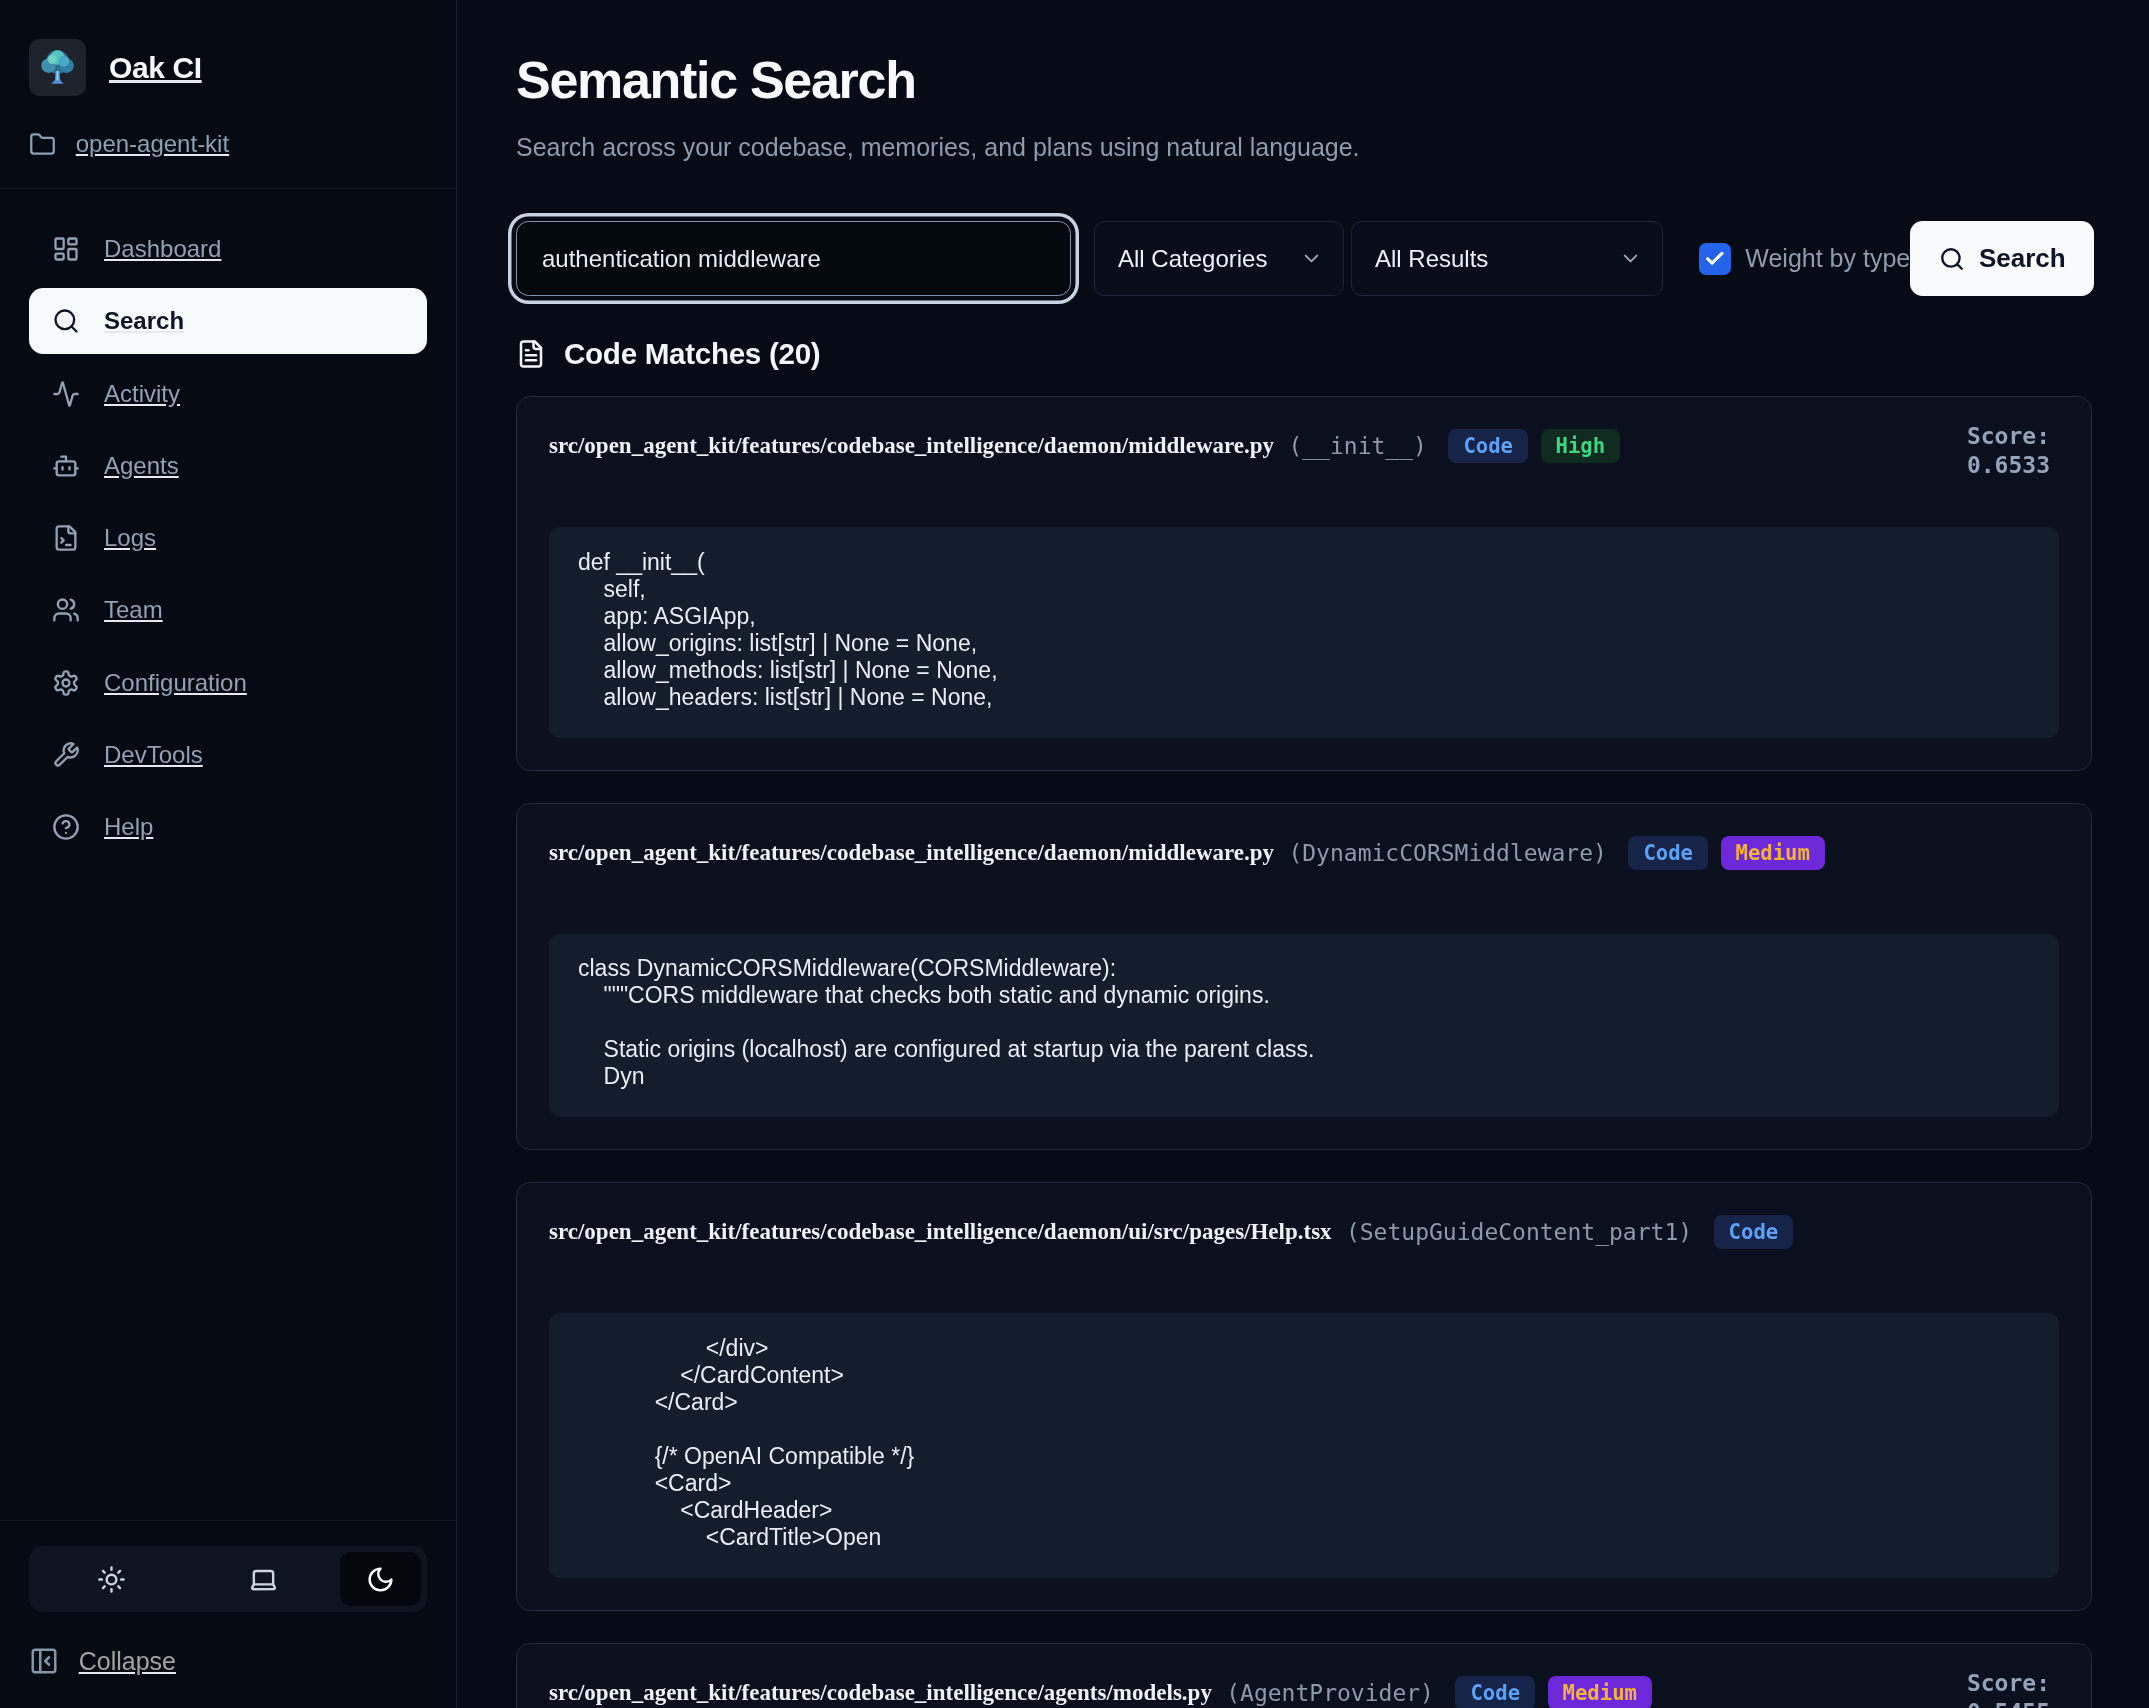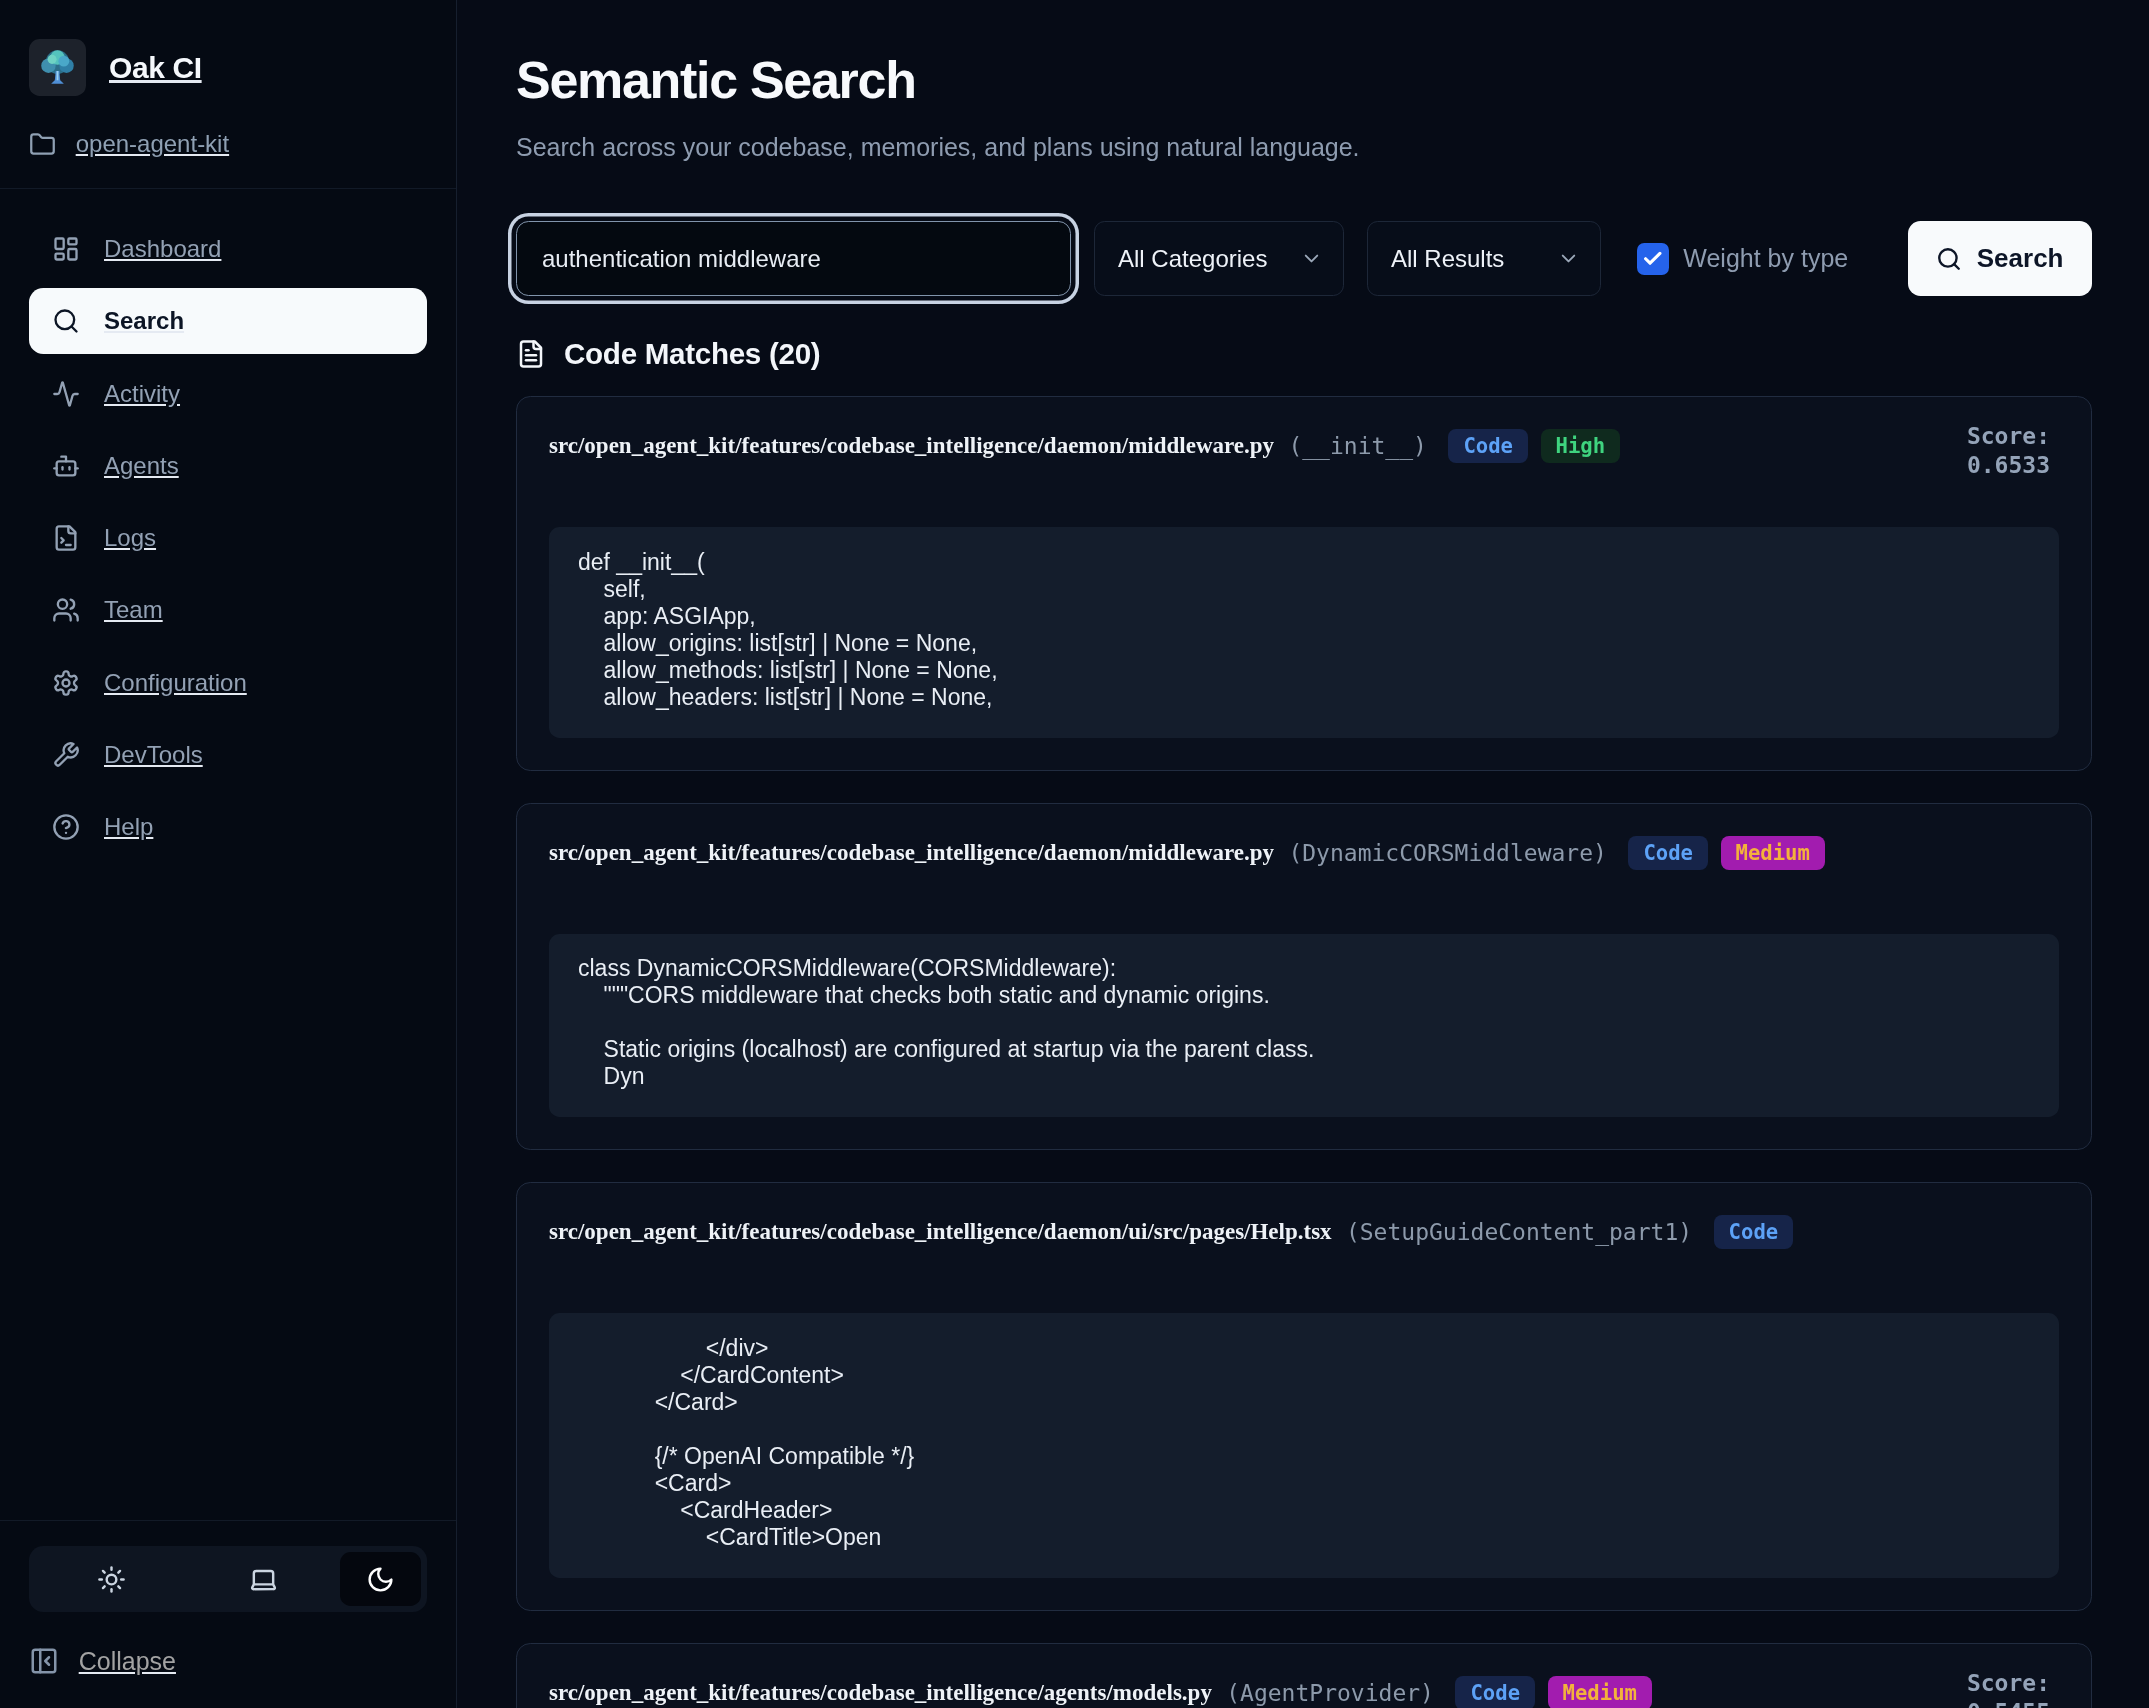--- a/index.html
+++ b/index.html
@@ -64,21 +64,21 @@
     outline:none;
   }
   .select {
     height:75px; border-radius:10.7px; background:#070d19;
     border:1.8px solid #1d2738; color:#eef2f8;
     display:flex; align-items:center; justify-content:space-between;
     padding:0 19.7px 0 23px; font-size:24px; cursor:pointer; flex:none;
   }
   .select svg { width:23px; height:23px; color:#9aa7b8; }
   .select.cat { width:250px; margin-left:23px; }
-  .select.res { width:234px; margin-left:23px; }
+  .select.res { width:312px; margin-left:7px; }
   .weight-row { display:flex; align-items:center; margin-left:36px; cursor:pointer; flex:none; }
   .checkbox {
     width:32px; height:32px; border-radius:7.2px; background:#2563eb;
     display:flex; align-items:center; justify-content:center; flex:none;
   }
   .checkbox svg { width:21.5px; height:21.5px; }
   .weight-label { margin-left:14.3px; font-size:25px; color:#8e9cb0; }
   .search-btn {
     margin-left:auto; flex:none;
     height:75px; width:184px; border:none; border-radius:12.5px;
@@ -104,21 +104,21 @@
   .symbol { font-family:"DejaVu Sans Mono", monospace; font-size:23px; color:#8d9aab; margin-left:14.3px; }
   .badge {
     display:inline-flex; align-items:center; height:34px;
     padding:0 15px; border-radius:8px;
     font-family:"DejaVu Sans Mono", monospace; font-size:20.6px; font-weight:700;
   }
   .badge.first { margin-left:21.5px; }
   .badge + .badge { margin-left:12.5px; }
   .badge-code   { background:#162449; color:#5da2f7; }
   .badge-high   { background:#0f2a1e; color:#3fd47f; }
-  .badge-medium { background:#a21caf; color:#f3b23c; }
+  .badge-medium { background:#6d28d9; color:#f3b23c; }
   .score {
     position:absolute; top:25px; right:41px; text-align:right;
     font-family:"DejaVu Sans Mono", monospace; font-size:23px; font-weight:700;
     color:#94a3b8; line-height:29px;
   }
   .score span { display:block; }
   .code-wrap {
     margin-top:64px; background:#141d2c; border-radius:10.7px;
     padding:21.5px 29px 27px 29px; overflow:hidden;
   }

